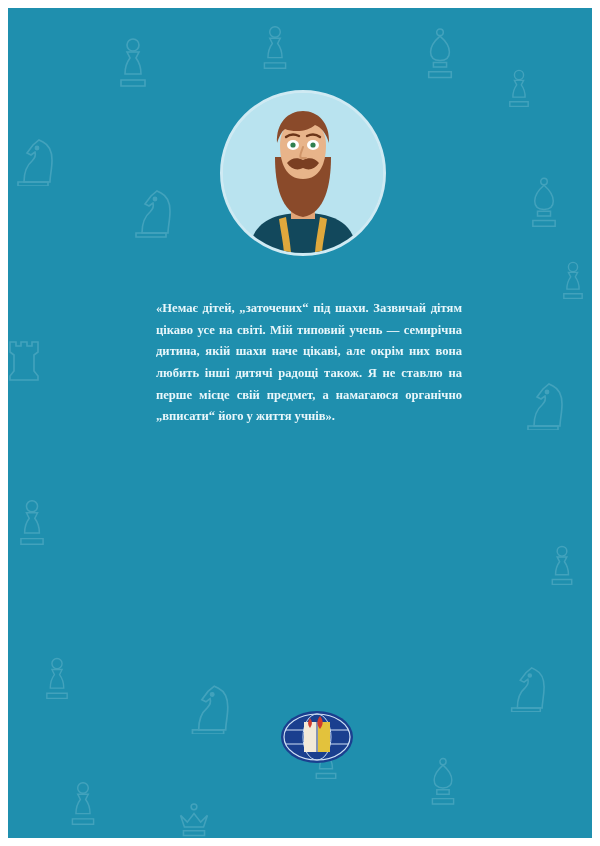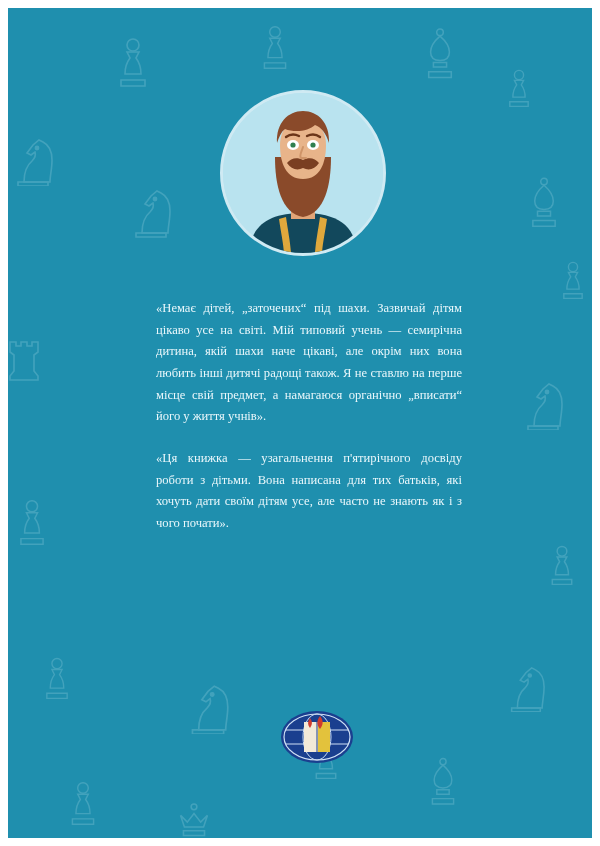--- a/index.html
+++ b/index.html
@@ -12,20 +12,21 @@
     height: 846px;
     font-family: "Liberation Serif", serif;
     overflow: hidden;
   }
 
   #page {
     position: relative;
     width: 488px;
     height: 846px;
     background: #ffffff;
+    font-weight: bold;
   }
 
   
   #cover {
     position: absolute;
     left: 8px;
     top: 8px;
     width: 584px;
     height: 830px;
     background: #1f8fae;
@@ -276,21 +277,20 @@
         <circle cx="90" cy="52" r="2.6" fill="#2f7f4f"></circle>
         <path d="M63 44c4-3 9-3 13-1" stroke="#6b3518" stroke-width="2.4" fill="none" stroke-linecap="round"></path>
         <path d="M84 43c4-2 9-2 13 1" stroke="#6b3518" stroke-width="2.4" fill="none" stroke-linecap="round"></path>
 
         <path d="M80 54c-2 6-4 9-2 11h5" stroke="#cf9468" stroke-width="2" fill="none" stroke-linecap="round"></path>
       </svg>
     </div>
 
     <div id="quotes">
       <p>«Немає дітей, „заточених“ під шахи. Зазвичай дітям цікаво усе на світі. Мій типовий учень — семирічна дитина, якій шахи наче цікаві, але окрім них вона любить інші дитячі радощі також. Я не ставлю на перше місце свій предмет, а намагаюся органічно „вписати“ його у життя учнів».</p>
-      <p>«Ця книжка — узагальнення п'ятирічного досвіду роботи з дітьми. Вона написана для тих батьків, які хочуть дати своїм дітям усе, але часто не знають як і з чого почати».</p>
     </div>
 
     <div id="logo">
       <svg width="74" height="58" viewBox="0 0 74 58">
         <ellipse cx="37" cy="29" rx="36" ry="26" fill="#1a3f8f"></ellipse>
         <ellipse cx="37" cy="29" rx="33" ry="23" fill="none" stroke="#cfe0f5" stroke-width="1.2"></ellipse>
         <path d="M6 22h62M6 36h62" stroke="#cfe0f5" stroke-width="1" fill="none"></path>
         <ellipse cx="37" cy="29" rx="14" ry="23" fill="none" stroke="#cfe0f5" stroke-width="1"></ellipse>
         <path d="M24 14h26v30H24z" fill="#f2e9d8"></path>
         <path d="M37 44V14" stroke="#1a3f8f" stroke-width="1"></path>

